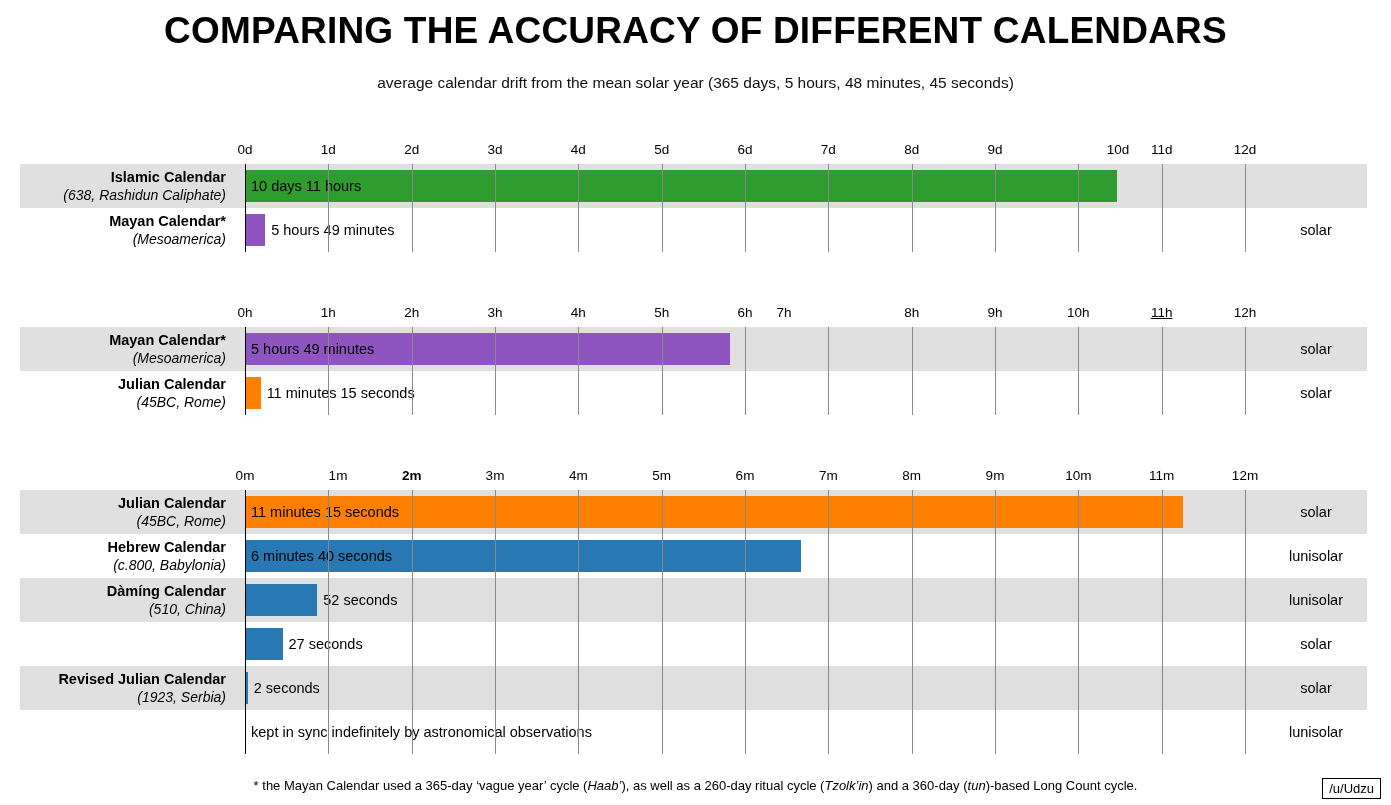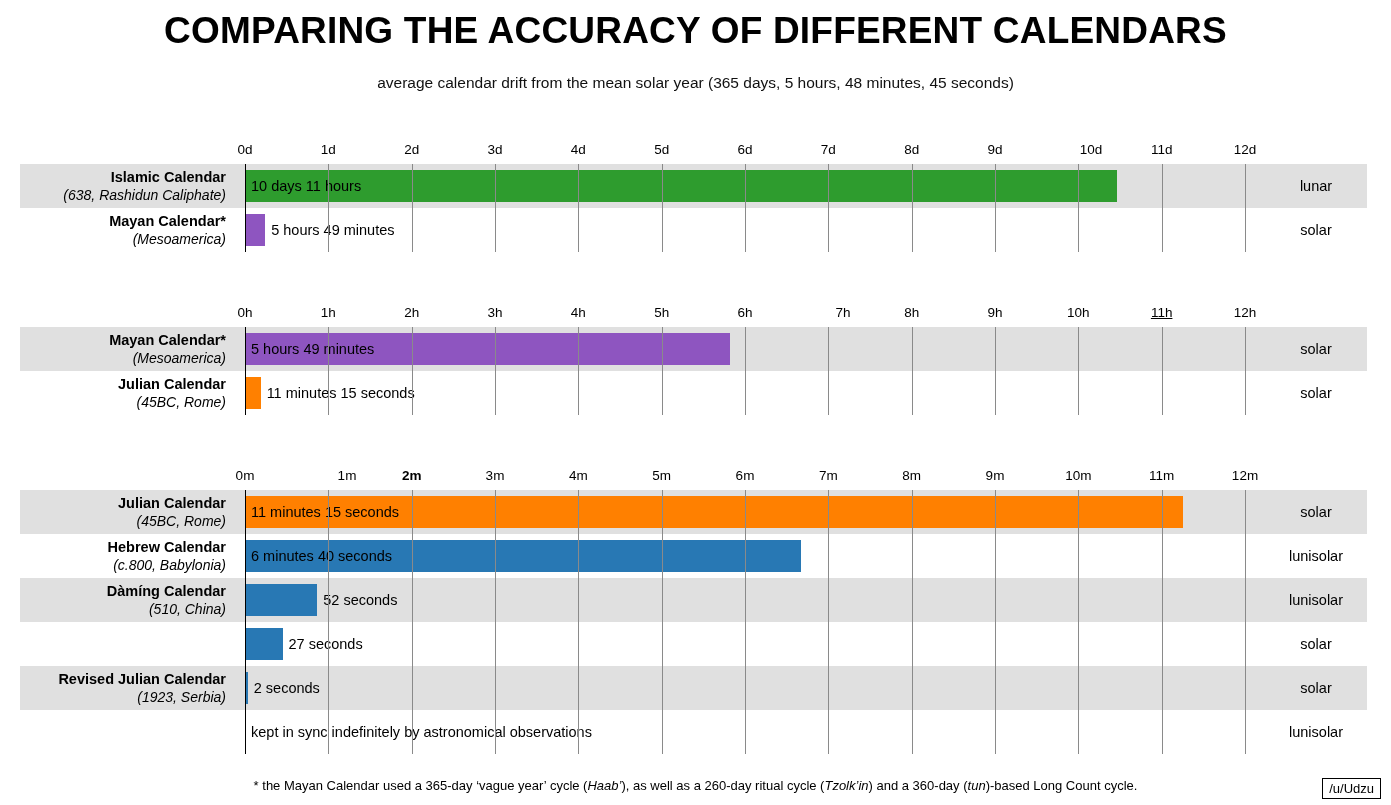--- a/index.html
+++ b/index.html
@@ -164,34 +164,33 @@
         <span class="tick" style="left: 245px;">0d</span>
         <span class="tick" style="left: 328.333px;">1d</span>
         <span class="tick" style="left: 411.667px;">2d</span>
         <span class="tick" style="left: 495px;">3d</span>
         <span class="tick" style="left: 578.333px;">4d</span>
         <span class="tick" style="left: 661.667px;">5d</span>
         <span class="tick" style="left: 745px;">6d</span>
         <span class="tick" style="left: 828.333px;">7d</span>
         <span class="tick" style="left: 911.667px;">8d</span>
         <span class="tick" style="left: 995px;">9d</span>
-        <span class="tick" style="left: 1091px;">10d</span>
+        <span class="tick" style="left: 1118px;">10d</span>
         <span class="tick" style="left: 1161.67px;">11d</span>
         <span class="tick" style="left: 1245px;">12d</span>
       </div>
       <div class="rows" style="position: relative;">
         <div class="row">
           <div class="zebra"></div>
           <div class="namecell">
             <div class="n1">Islamic Calendar</div>
             <div class="n2">(638, Rashidun Caliphate)</div>
           </div>
           <div class="bar" style="width: 871.525px; background: rgb(46, 156, 46);"></div>
           <div class="barlabel" style="left: 251px;">10 days 11 hours</div>
-          <div class="typecell">lunar</div>
         </div>
         <div class="row">
           <div class="zebra off"></div>
           <div class="namecell">
             <div class="n1">Mayan Calendar*</div>
             <div class="n2">(Mesoamerica)</div>
           </div>
           <div class="bar" style="width: 20.2px; background: rgb(142, 85, 192);"></div>
           <div class="barlabel" style="left: 271.2px;">5 hours 49 minutes</div>
           <div class="typecell">solar</div>
@@ -215,21 +214,21 @@
     </div>
     <div class="panel" style="position: absolute; left: 0px; top: 295px; width: 1391px;">
       <div class="axis">
         <span class="tick" style="left: 245px;">0h</span>
         <span class="tick" style="left: 328.333px;">1h</span>
         <span class="tick" style="left: 411.667px;">2h</span>
         <span class="tick" style="left: 495px;">3h</span>
         <span class="tick" style="left: 578.333px;">4h</span>
         <span class="tick" style="left: 661.667px;">5h</span>
         <span class="tick" style="left: 745px;">6h</span>
-        <span class="tick" style="left: 843px;">7h</span>
+        <span class="tick" style="left: 784px;">7h</span>
         <span class="tick" style="left: 911.667px;">8h</span>
         <span class="tick" style="left: 995px;">9h</span>
         <span class="tick" style="left: 1078.33px;">10h</span>
         <span class="tick" style="left: 1161.67px; text-decoration: underline;">11h</span>
         <span class="tick" style="left: 1245px;">12h</span>
       </div>
       <div class="rows" style="position: relative;">
         <div class="row">
           <div class="zebra"></div>
           <div class="namecell">
@@ -263,21 +262,21 @@
           <div class="gl" style="left: 995px;"></div>
           <div class="gl" style="left: 1078.33px;"></div>
           <div class="gl" style="left: 1161.67px;"></div>
           <div class="gl" style="left: 1245px;"></div>
         </div>
       </div>
     </div>
     <div class="panel" style="position: absolute; left: 0px; top: 458px; width: 1391px;">
       <div class="axis">
         <span class="tick" style="left: 245px;">0m</span>
-        <span class="tick" style="left: 347px;">1m</span>
+        <span class="tick" style="left: 338px;">1m</span>
         <span class="tick" style="left: 411.667px; font-weight: bold;">2m</span>
         <span class="tick" style="left: 495px;">3m</span>
         <span class="tick" style="left: 578.333px;">4m</span>
         <span class="tick" style="left: 661.667px;">5m</span>
         <span class="tick" style="left: 745px;">6m</span>
         <span class="tick" style="left: 828.333px;">7m</span>
         <span class="tick" style="left: 911.667px;">8m</span>
         <span class="tick" style="left: 995px;">9m</span>
         <span class="tick" style="left: 1078.33px;">10m</span>
         <span class="tick" style="left: 1161.67px;">11m</span>

